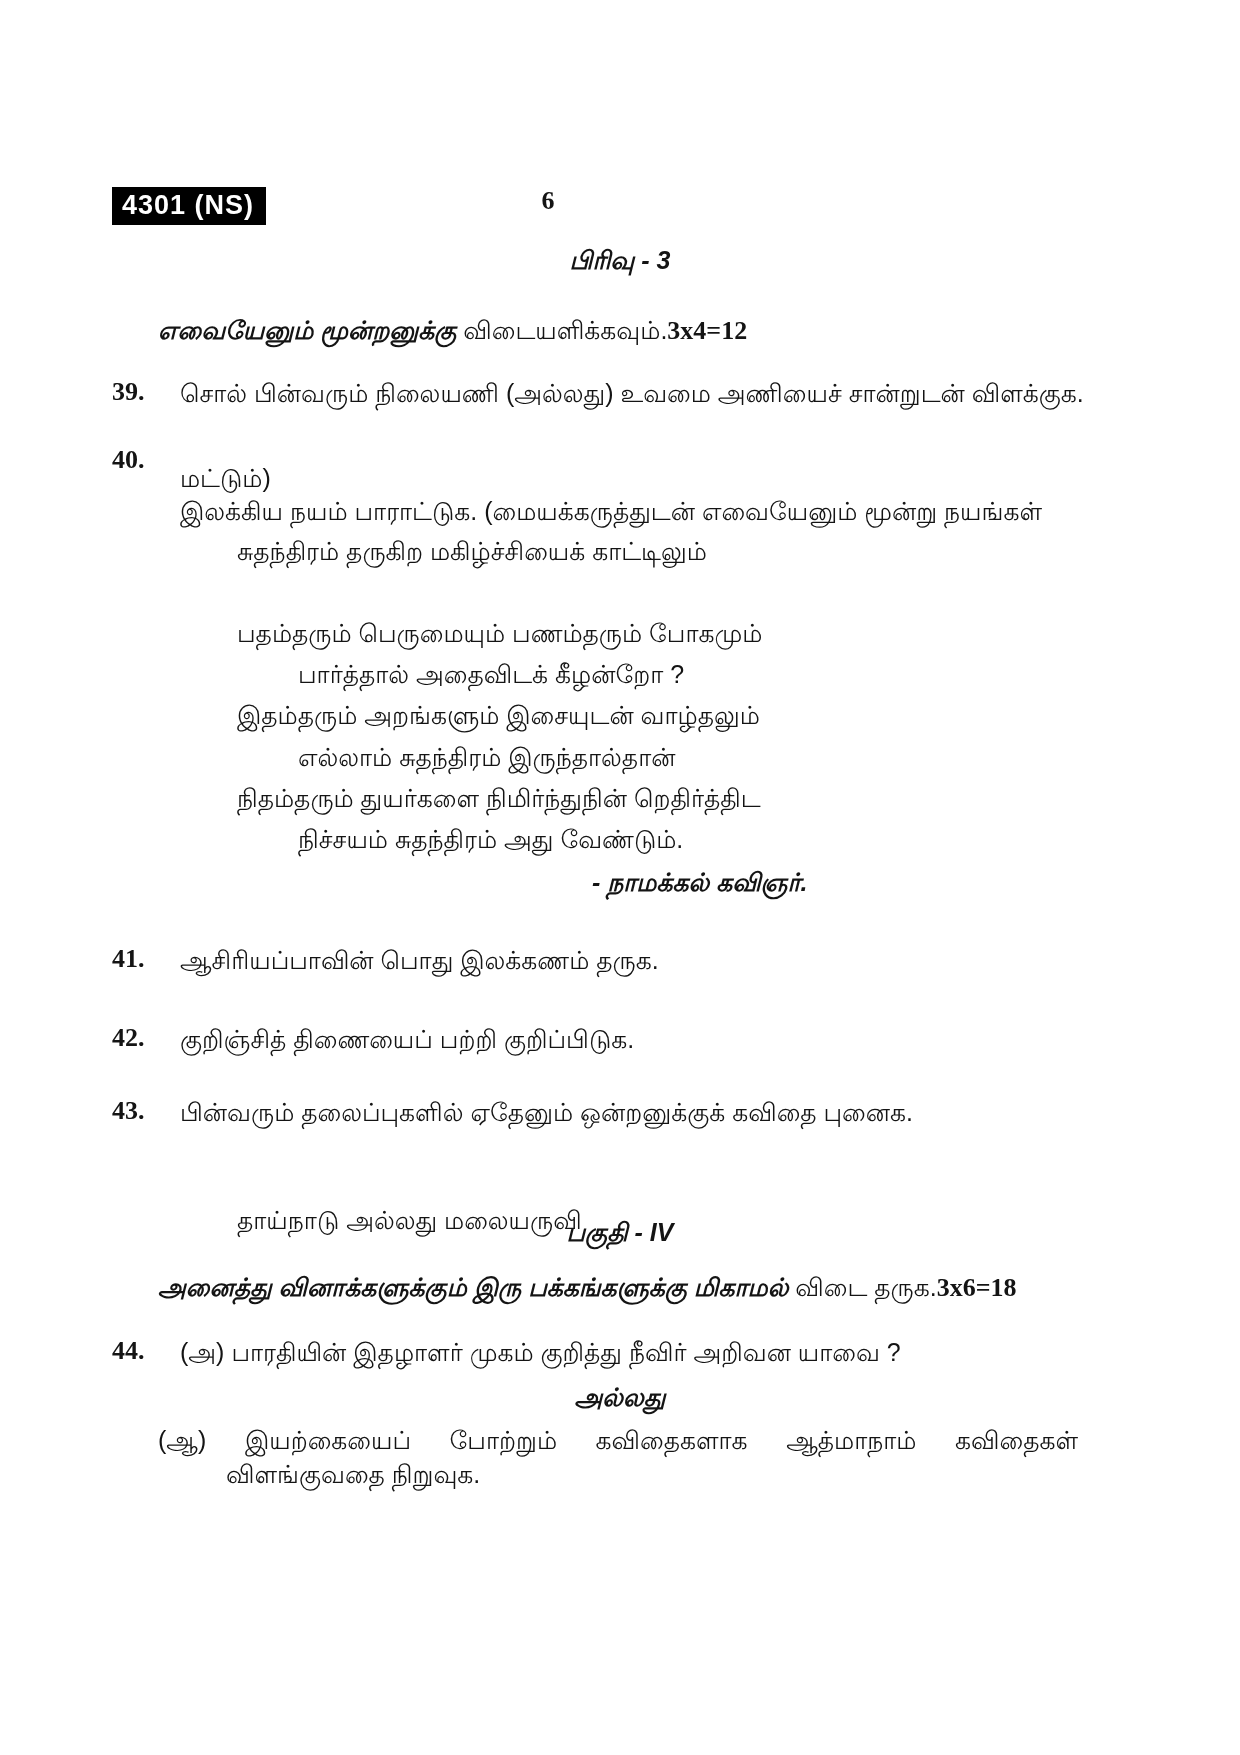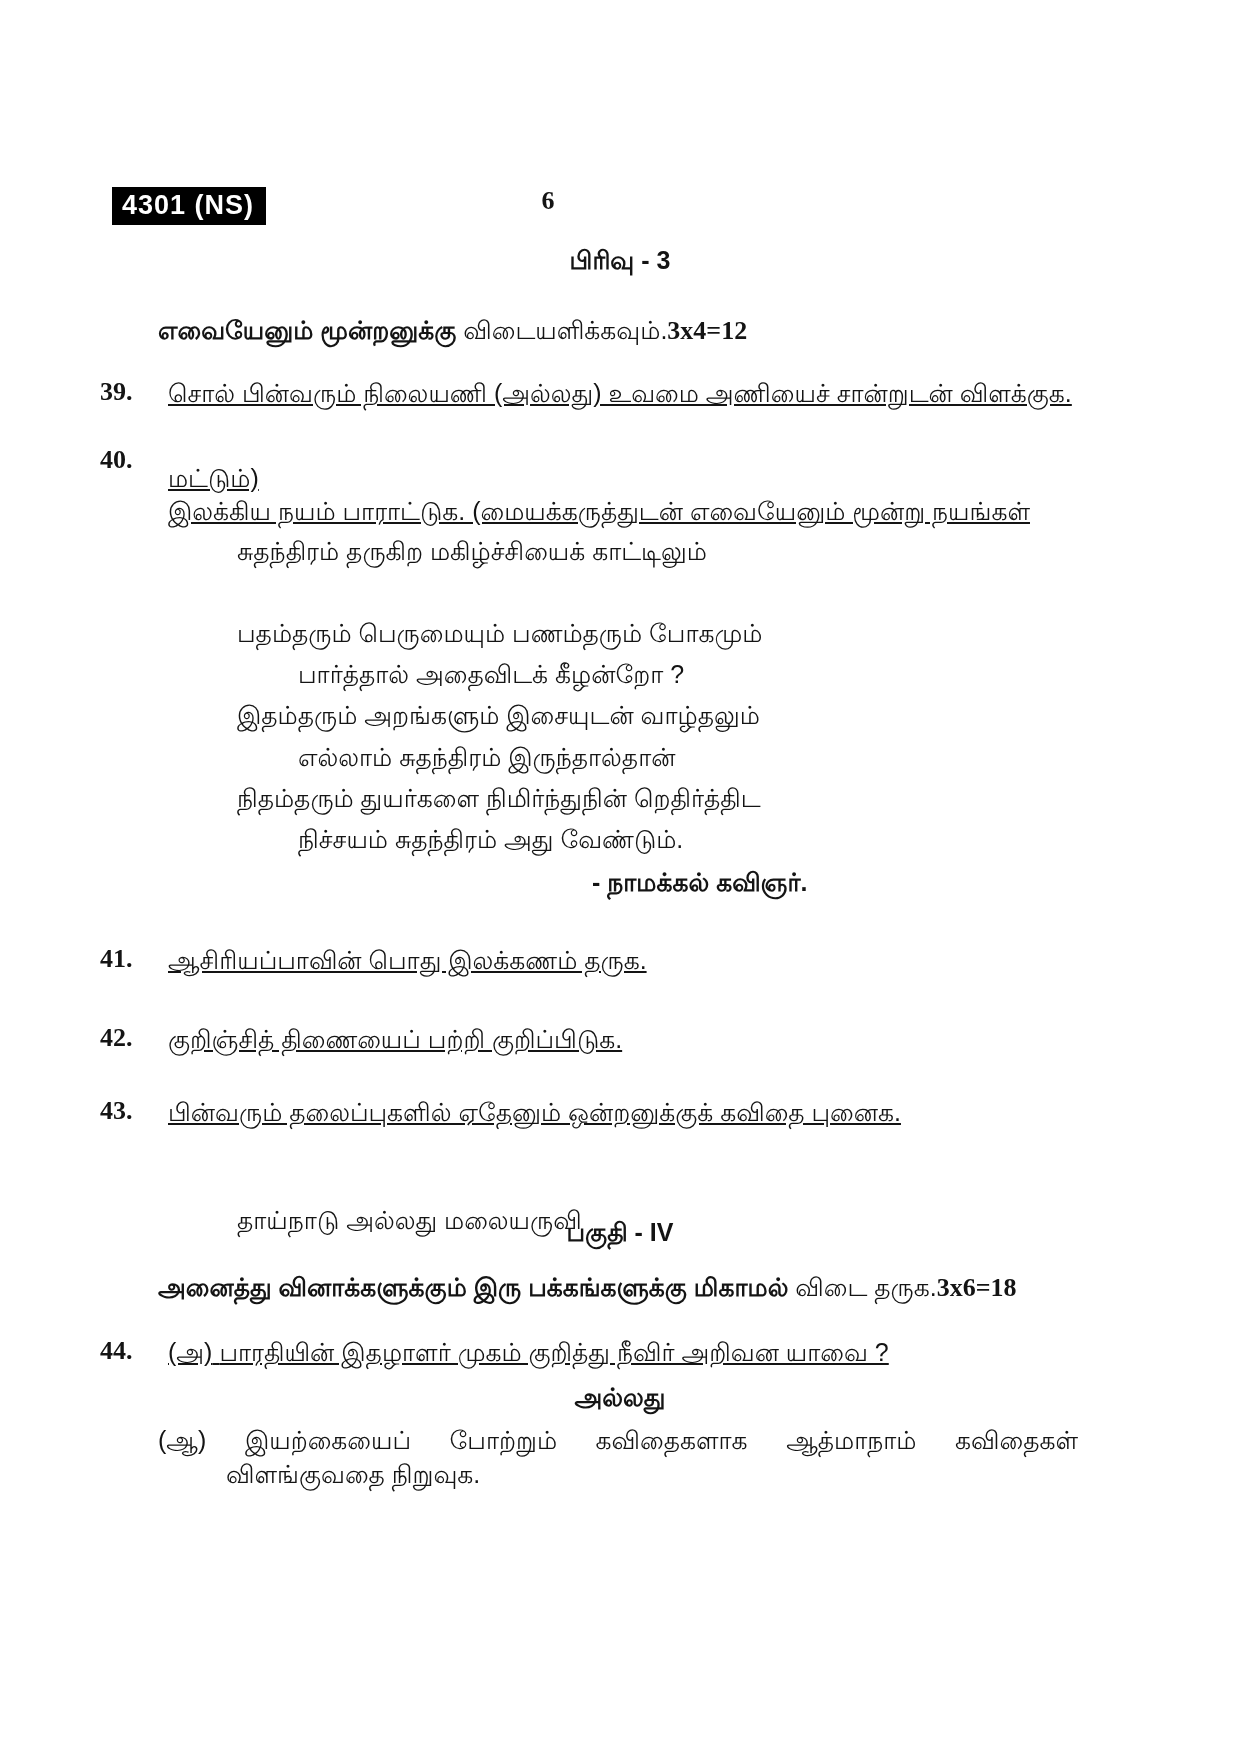--- a/index.html
+++ b/index.html
@@ -8,42 +8,42 @@
     width: 1240px;
     height: 1755px;
     margin: 0 auto;
     background: #ffffff;
     font-family: "Liberation Sans", sans-serif;
     color: #141414;
     overflow: hidden;
   }
   .abs { position: absolute; }
   .tam { font-size: 25px; line-height: 1.3; white-space: nowrap; }
-  .b { font-weight: bold; }
+  .b { font-weight: bold; font-style: italic; }
   .serifnum {
     font-family: "Liberation Serif", serif;
     font-weight: bold;
     font-size: 26px;
   }
   .badge {
     background: #000000;
     color: #ffffff;
     font-weight: bold;
     font-size: 27px;
     padding: 3px 12px 5px 10px;
     letter-spacing: 1px;
   }
   .center { left: 0; width: 100%; text-align: center; }
   .instr-row {
     left: 158px;
     width: 967px;
     display: flex;
     align-items: baseline;
   }
-  .q-row { left: 100px; width: 1013px; text-decoration: underline; }
+  .q-row { left: 112px; width: 1013px; }
   .q-num { position: absolute; left: 0; top: 0; }
   .q-text { margin-left: 68px; }
   .justify-line {
     left: 158px;
     width: 920px;
     text-align: justify;
     text-align-last: justify;
     font-size: 25px;
     line-height: 1.3;
   }

